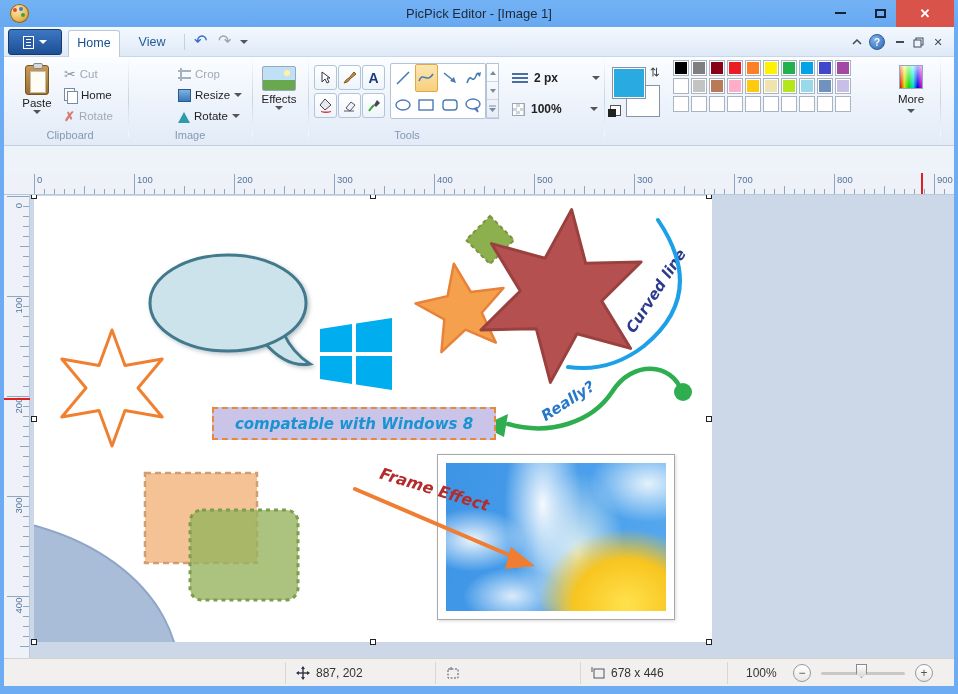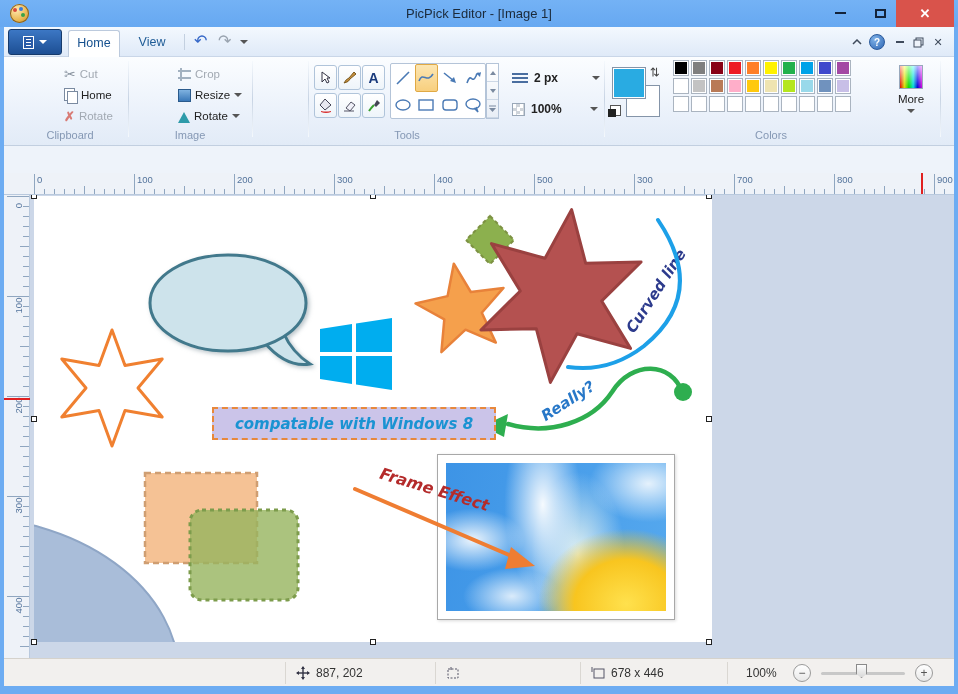--- a/index.html
+++ b/index.html
@@ -206,20 +206,25 @@
         <svg width="11" height="11">
             <rect x="3" y="1" width="7" height="7" fill="none" stroke="#3f4b5c"></rect>
             <rect x="1" y="3" width="7" height="7" fill="#eef3fa" stroke="#3f4b5c"></rect>
           </svg>
       </div>
       <div class="mdi-ico" style="left:926px">✕</div>
     </div>
 
     <div class="ribbon">
 
+      <div class="bigbtn" style="left:12px">
+        <span class="ico-clipboard"></span>
+        <span class="lbl">Paste</span>
+        <span class="caret" style="margin-top:1px"></span>
+      </div>
       <div class="smallrow disabled" style="left:60px; top:7px">
         <span class="ico-cut">✂</span>
           <span>Cut</span>
       </div>
       <div class="smallrow" style="left:60px; top:28px">
         <span class="ico-copy"></span>
           <span>Home</span>
       </div>
       <div class="smallrow disabled" style="left:60px; top:49px">
         <span class="ico-del">✗</span>
@@ -238,20 +243,25 @@
           <span class="caret"></span>
       </div>
       <div class="smallrow" style="left:174px; top:49px">
         <span class="ico-rotate"></span>
           <span>Rotate</span>
           <span class="caret"></span>
       </div>
       <div class="grp-label" style="left:128px; width:116px">Image</div>
       <div class="vsep" style="left:248px"></div>
 
+      <div class="bigbtn" style="left:254px">
+        <span class="thumb-fx"></span>
+        <span class="lbl">Effects</span>
+        <span class="caret" style="margin-top:1px"></span>
+      </div>
       <div class="vsep" style="left:304px"></div>
 
       <div class="toolbtn" style="left:310px; top:8px">
         <svg width="14" height="14">
             <polygon points="3,1 3,11 6,8 8,12 10,11 8,7 11,7" fill="#fff" stroke="#334" stroke-width="1"></polygon>
           </svg>
       </div>
       <div class="toolbtn" style="left:334px; top:8px">
         <svg width="15" height="15">
             <path d="M2,13 Q4,9 7,8 L12,2 L14,4 L8,9 Q7,12 2,13 Z" fill="#c89040" stroke="#7a5a20" stroke-width="1"></path>
@@ -396,21 +406,20 @@
             <div class="sw" style="background: rgb(255, 255, 255);"></div>
             <div class="sw" style="background: rgb(255, 255, 255);"></div>
             <div class="sw" style="background: rgb(255, 255, 255);"></div>
           </div>
         </div>
       <div class="morebtn">
         <span class="rainbow"></span>
         <span class="lbl">More</span>
         <span class="caret" style="margin-top:4px"></span>
       </div>
-      <div class="grp-label" style="left:604px; width:326px">Colors</div>
       <div class="vsep" style="left:936px"></div>
     </div>
 
 
     <div class="hruler" id="hruler">
         <div class="tick" style="left: 30px; height: 20px;"></div>
         <div class="tick" style="left: 40px; height: 5px;"></div>
         <div class="tick" style="left: 50px; height: 5px;"></div>
         <div class="tick" style="left: 60px; height: 5px;"></div>
         <div class="tick" style="left: 70px; height: 5px;"></div>

